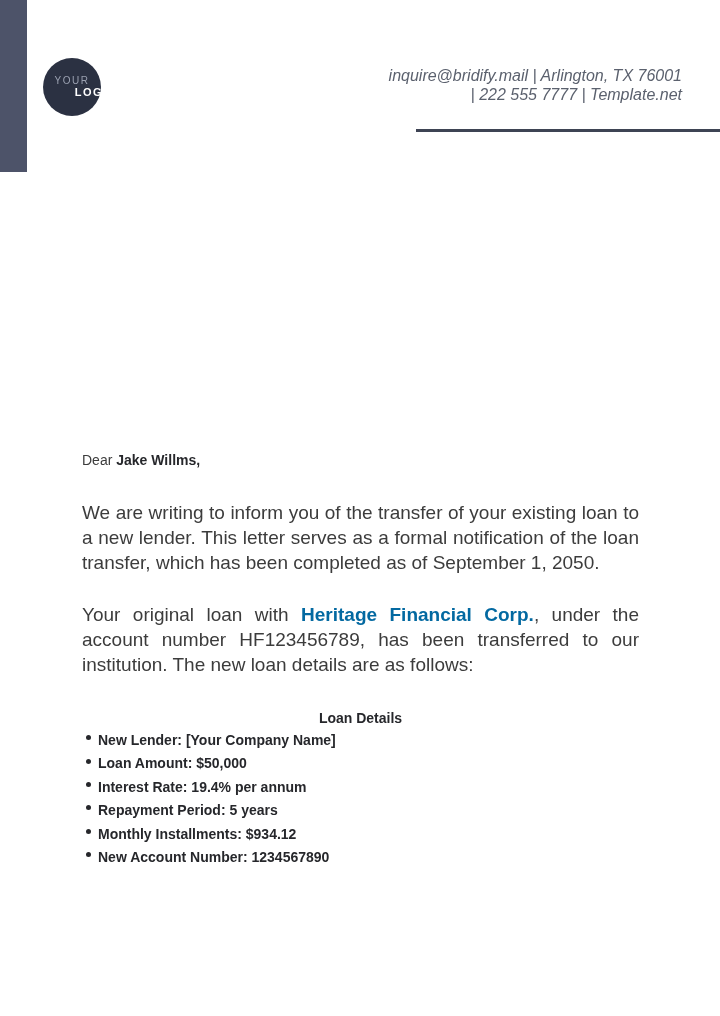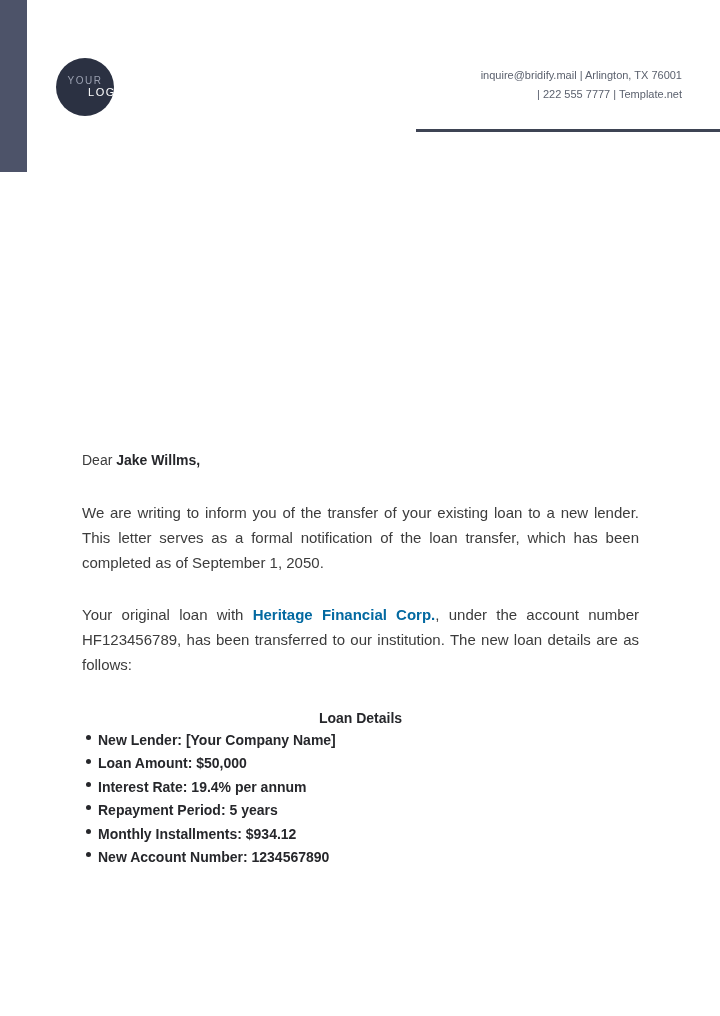--- a/index.html
+++ b/index.html
@@ -15,53 +15,54 @@
   
   .accent-bar {
     position: absolute;
     left: 0; top: 0;
     width: 27px; height: 172px;
     background: #4d5369;
   }
   
   .logo-badge {
     position: absolute;
-    left: 56px; top: 58px;
+    left: 43px; top: 58px;
     width: 58px; height: 58px;
     border-radius: 50%;
     background: #2b3142;
     display: flex;
     flex-direction: column;
     align-items: center;
     justify-content: center;
     line-height: 1.15;
     text-align: right;
   }
   .logo-your {
     color: #9aa0b0;
     font-size: 10px;
     letter-spacing: 1.5px;
     font-weight: 400;
   }
   .logo-logo {
     color: #ffffff;
     font-size: 11px;
     letter-spacing: 1.5px;
-    font-weight: 400;
+    font-weight: 700;
     padding-left: 44px;
   }
   
   .contact {
     position: absolute;
     top: 66px;
     right: 38px;
     text-align: right;
     color: #5b616e;
-    font-size: 11px;
+    font-size: 16px;
     line-height: 19px;
+    font-style: italic;
   }
   
   .divider {
     position: absolute;
     left: 416px;
     right: 0;
     top: 129px;
     height: 3px;
     background: #3e4454;
   }
@@ -93,21 +94,21 @@
     line-height: 24px;
   }
   .salutation {
     top: 448px;
     font-size: 14px;
     color: #3c3c3c;
     line-height: 24px;
   }
   .salutation b { color: #26272b; }
   .para {
-    font-size: 15px;
+    font-size: 19px;
     color: #3c3c3c;
     line-height: 25px;
     text-align: justify;
   }
   .para b { color: #0369a1; }
   .para1 { top: 500px; }
   .para2 { top: 602px; }
   .details-heading {
     top: 706px;
     font-size: 14px;

